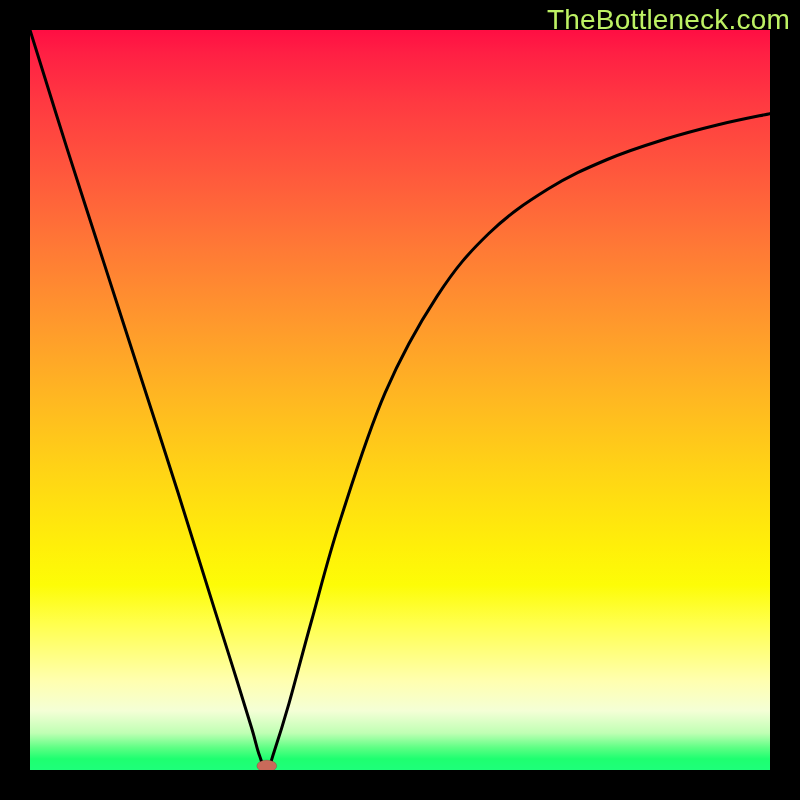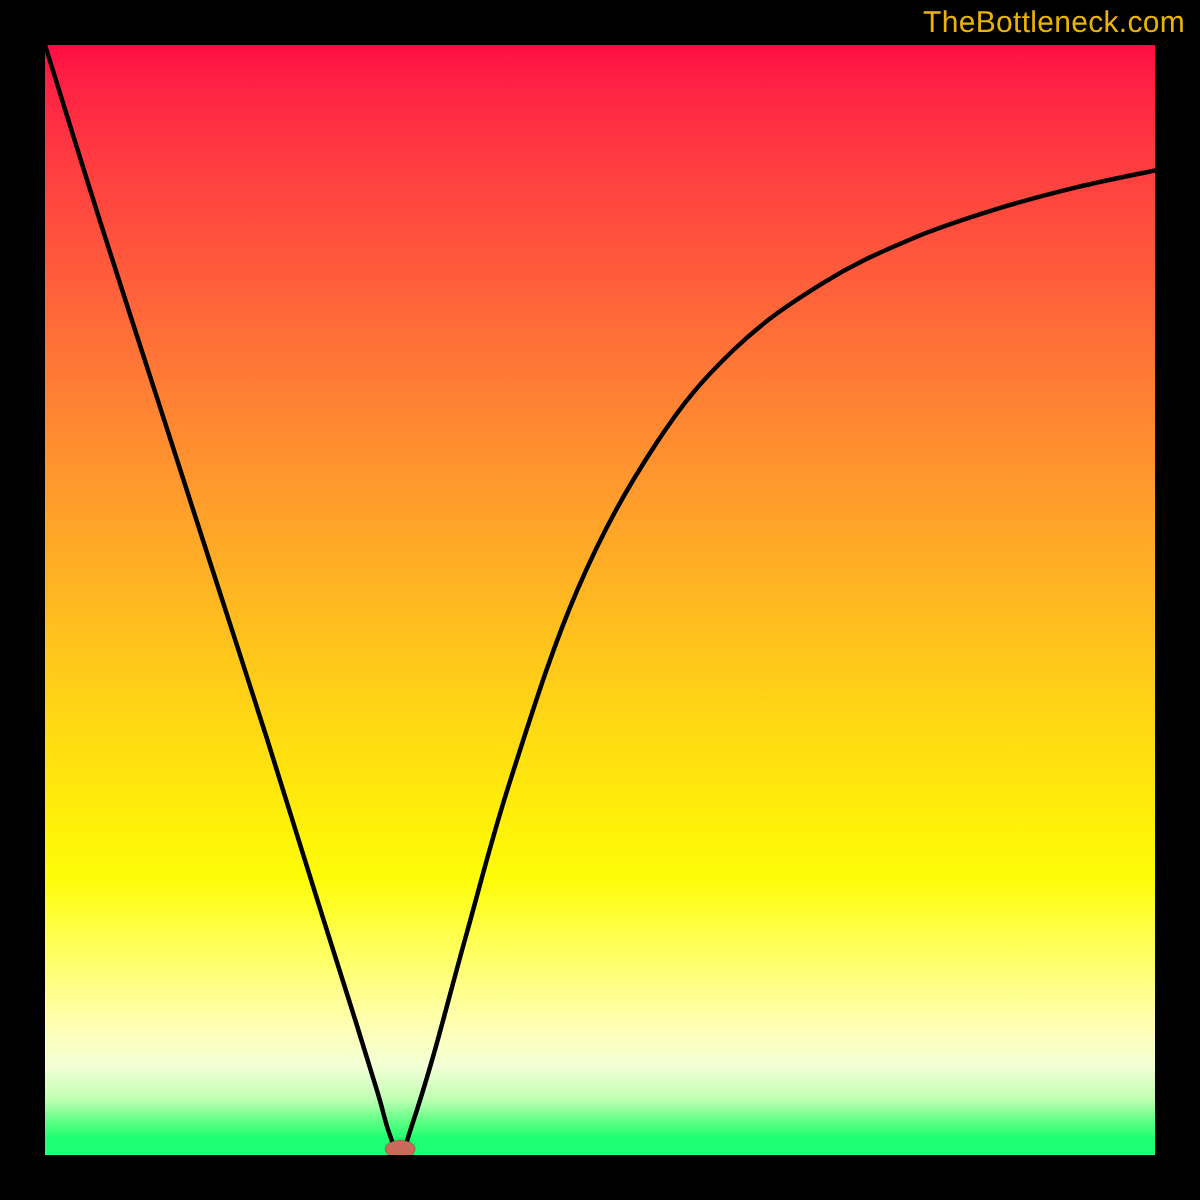--- a/index.html
+++ b/index.html
@@ -14,22 +14,22 @@
   .frame {
     position: relative;
     width: 800px;
     height: 800px;
     background: #000;
   }
   .watermark {
     position: absolute;
     top: 4px;
     right: 10px;
-    color: #eab308;
-    font-size: 20px;
+    color: #bef264;
+    font-size: 28px;
     font-weight: 500;
     letter-spacing: 0.2px;
     z-index: 10;
   }
   .plot {
     position: absolute;
     left: 30px;
     top: 30px;
     width: 740px;
     height: 740px;

